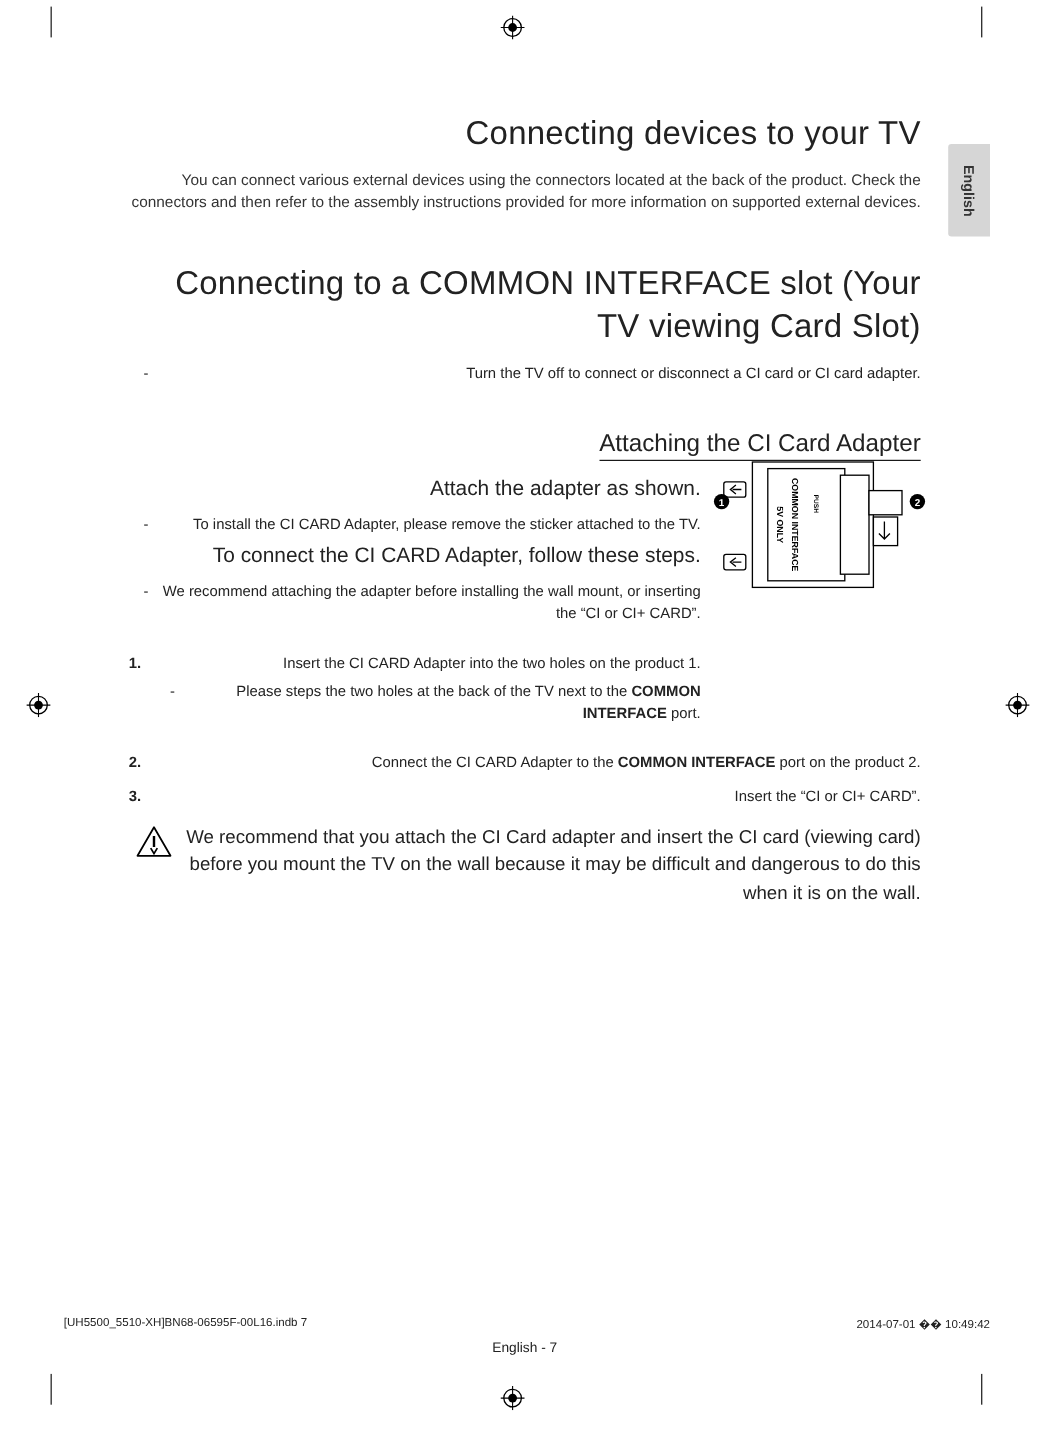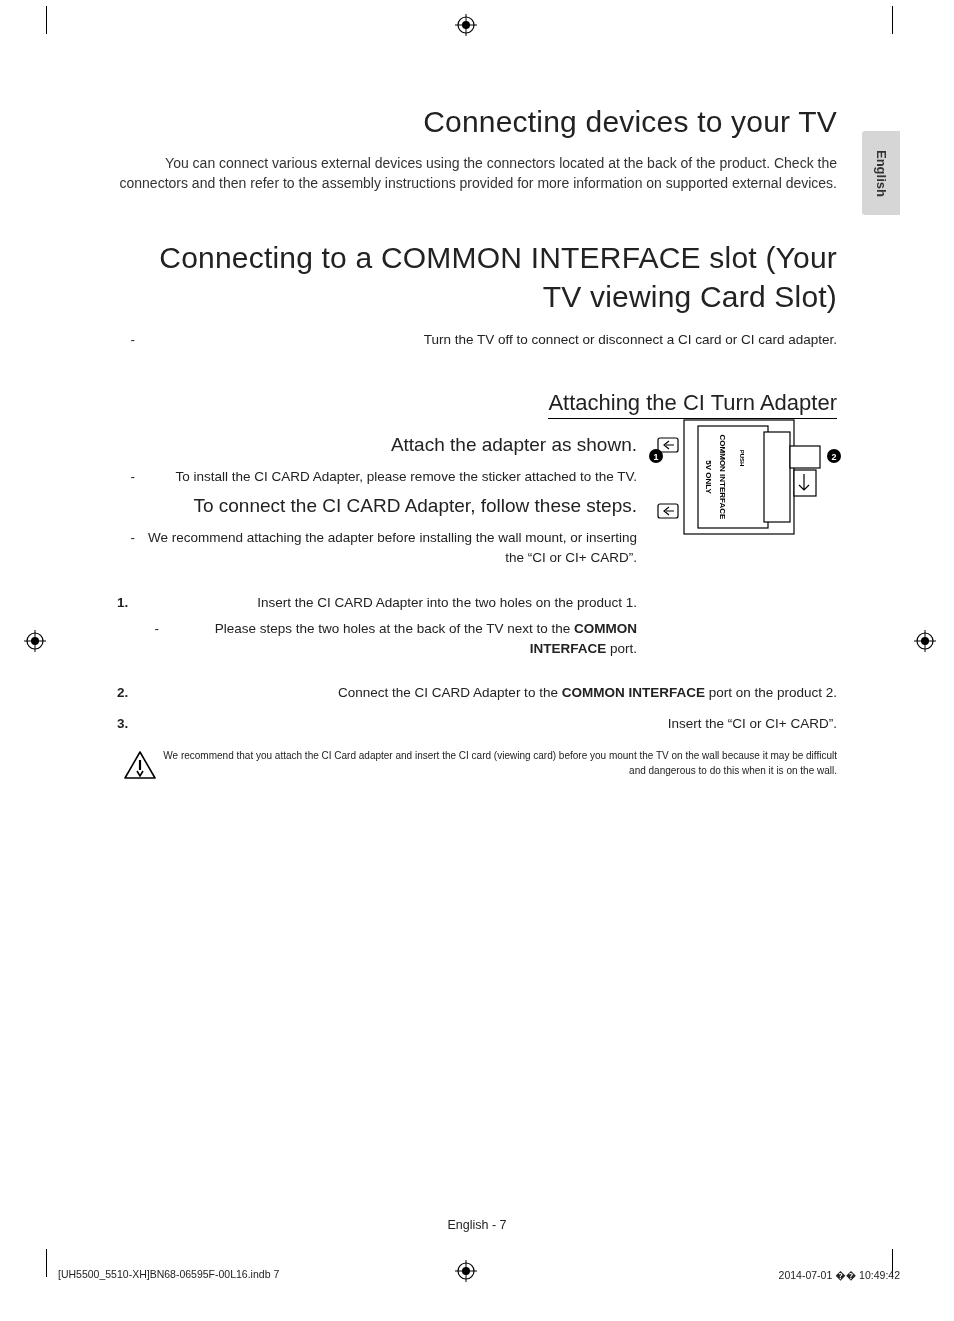--- a/index.html
+++ b/index.html
@@ -41,34 +41,34 @@
   ol.steps { list-style: none; counter-reset: step; margin-top: 24px; }
   ol.steps > li { counter-increment: step; font-size: 13.5px; line-height: 1.5; margin-bottom: 10px; position: relative; padding-left: 22px; }
   ol.steps > li::before { content: counter(step) "."; font-weight: bold; position: absolute; left: 0; }
   ol.steps .sub { display: flex; margin: 6px 0 0 6px; font-size: 13.5px; }
   ol.steps .sub .dash { width: 14px; flex: 0 0 14px; }
   .bold { font-weight: bold; }
 
   .warn-row { display: flex; margin-top: 14px; }
   .warn-icon { width: 40px; flex: 0 0 40px; padding-top: 2px; }
   .warn-icon svg { width: 34px; height: 30px; }
-  .warn-text { flex: 1; font-size: 10px; line-height: 1.5; }
+  .warn-text { flex: 1; font-size: 17px; line-height: 1.5; }
 
   .figure {
     position: absolute; left: 644px; top: 412px; width: 200px; height: 130px;
   }
   .figure svg { width: 100%; height: 100%; }
   .figure .vtext { font-family: Arial; font-weight: bold; fill: #000; }
 
   .footer {
     position: absolute; left: 0; right: 0; top: 1218px; text-align: center;
     font-size: 12.5px; color: #222;
   }
   .footline {
-    position: absolute; left: 58px; right: 54px; top: 1268px;
+    position: absolute; left: 58px; right: 54px; top: 1196px;
     display: flex; justify-content: space-between; font-size: 10.5px; color: #222;
   }
 </style>
 </head>
 <body>
 
 <div class="page">
 
   <div class="crop tv" style="left:46px; top:6px;"></div>
   <div class="crop tv" style="right:61px; top:6px;"></div>
@@ -117,21 +117,21 @@
     <div class="intro">You can connect various external devices using the connectors located at the back of the product. Check the connectors and then refer to the assembly instructions provided for more information on supported external devices.</div>
 
     <h1 class="second">Connecting to a COMMON INTERFACE slot (Your TV viewing Card Slot)</h1>
     <div class="dash-list">
       <div class="dash-item">
         <div class="dash">-</div>
           <div class="txt">Turn the TV off to connect or disconnect a CI card or CI card adapter.</div>
       </div>
     </div>
 
-    <h2 class="under">Attaching the CI Turn Adapter</h2>
+    <h2 class="under">Attaching the CI Card Adapter</h2>
 
     <div class="with-fig">
       <div class="p">Attach the adapter as shown.</div>
       <div class="dash-list">
         <div class="dash-item">
           <div class="dash">-</div>
             <div class="txt">To install the CI CARD Adapter, please remove the sticker attached to the TV.</div>
         </div>
       </div>
       <div class="p">To connect the CI CARD Adapter, follow these steps.</div>

